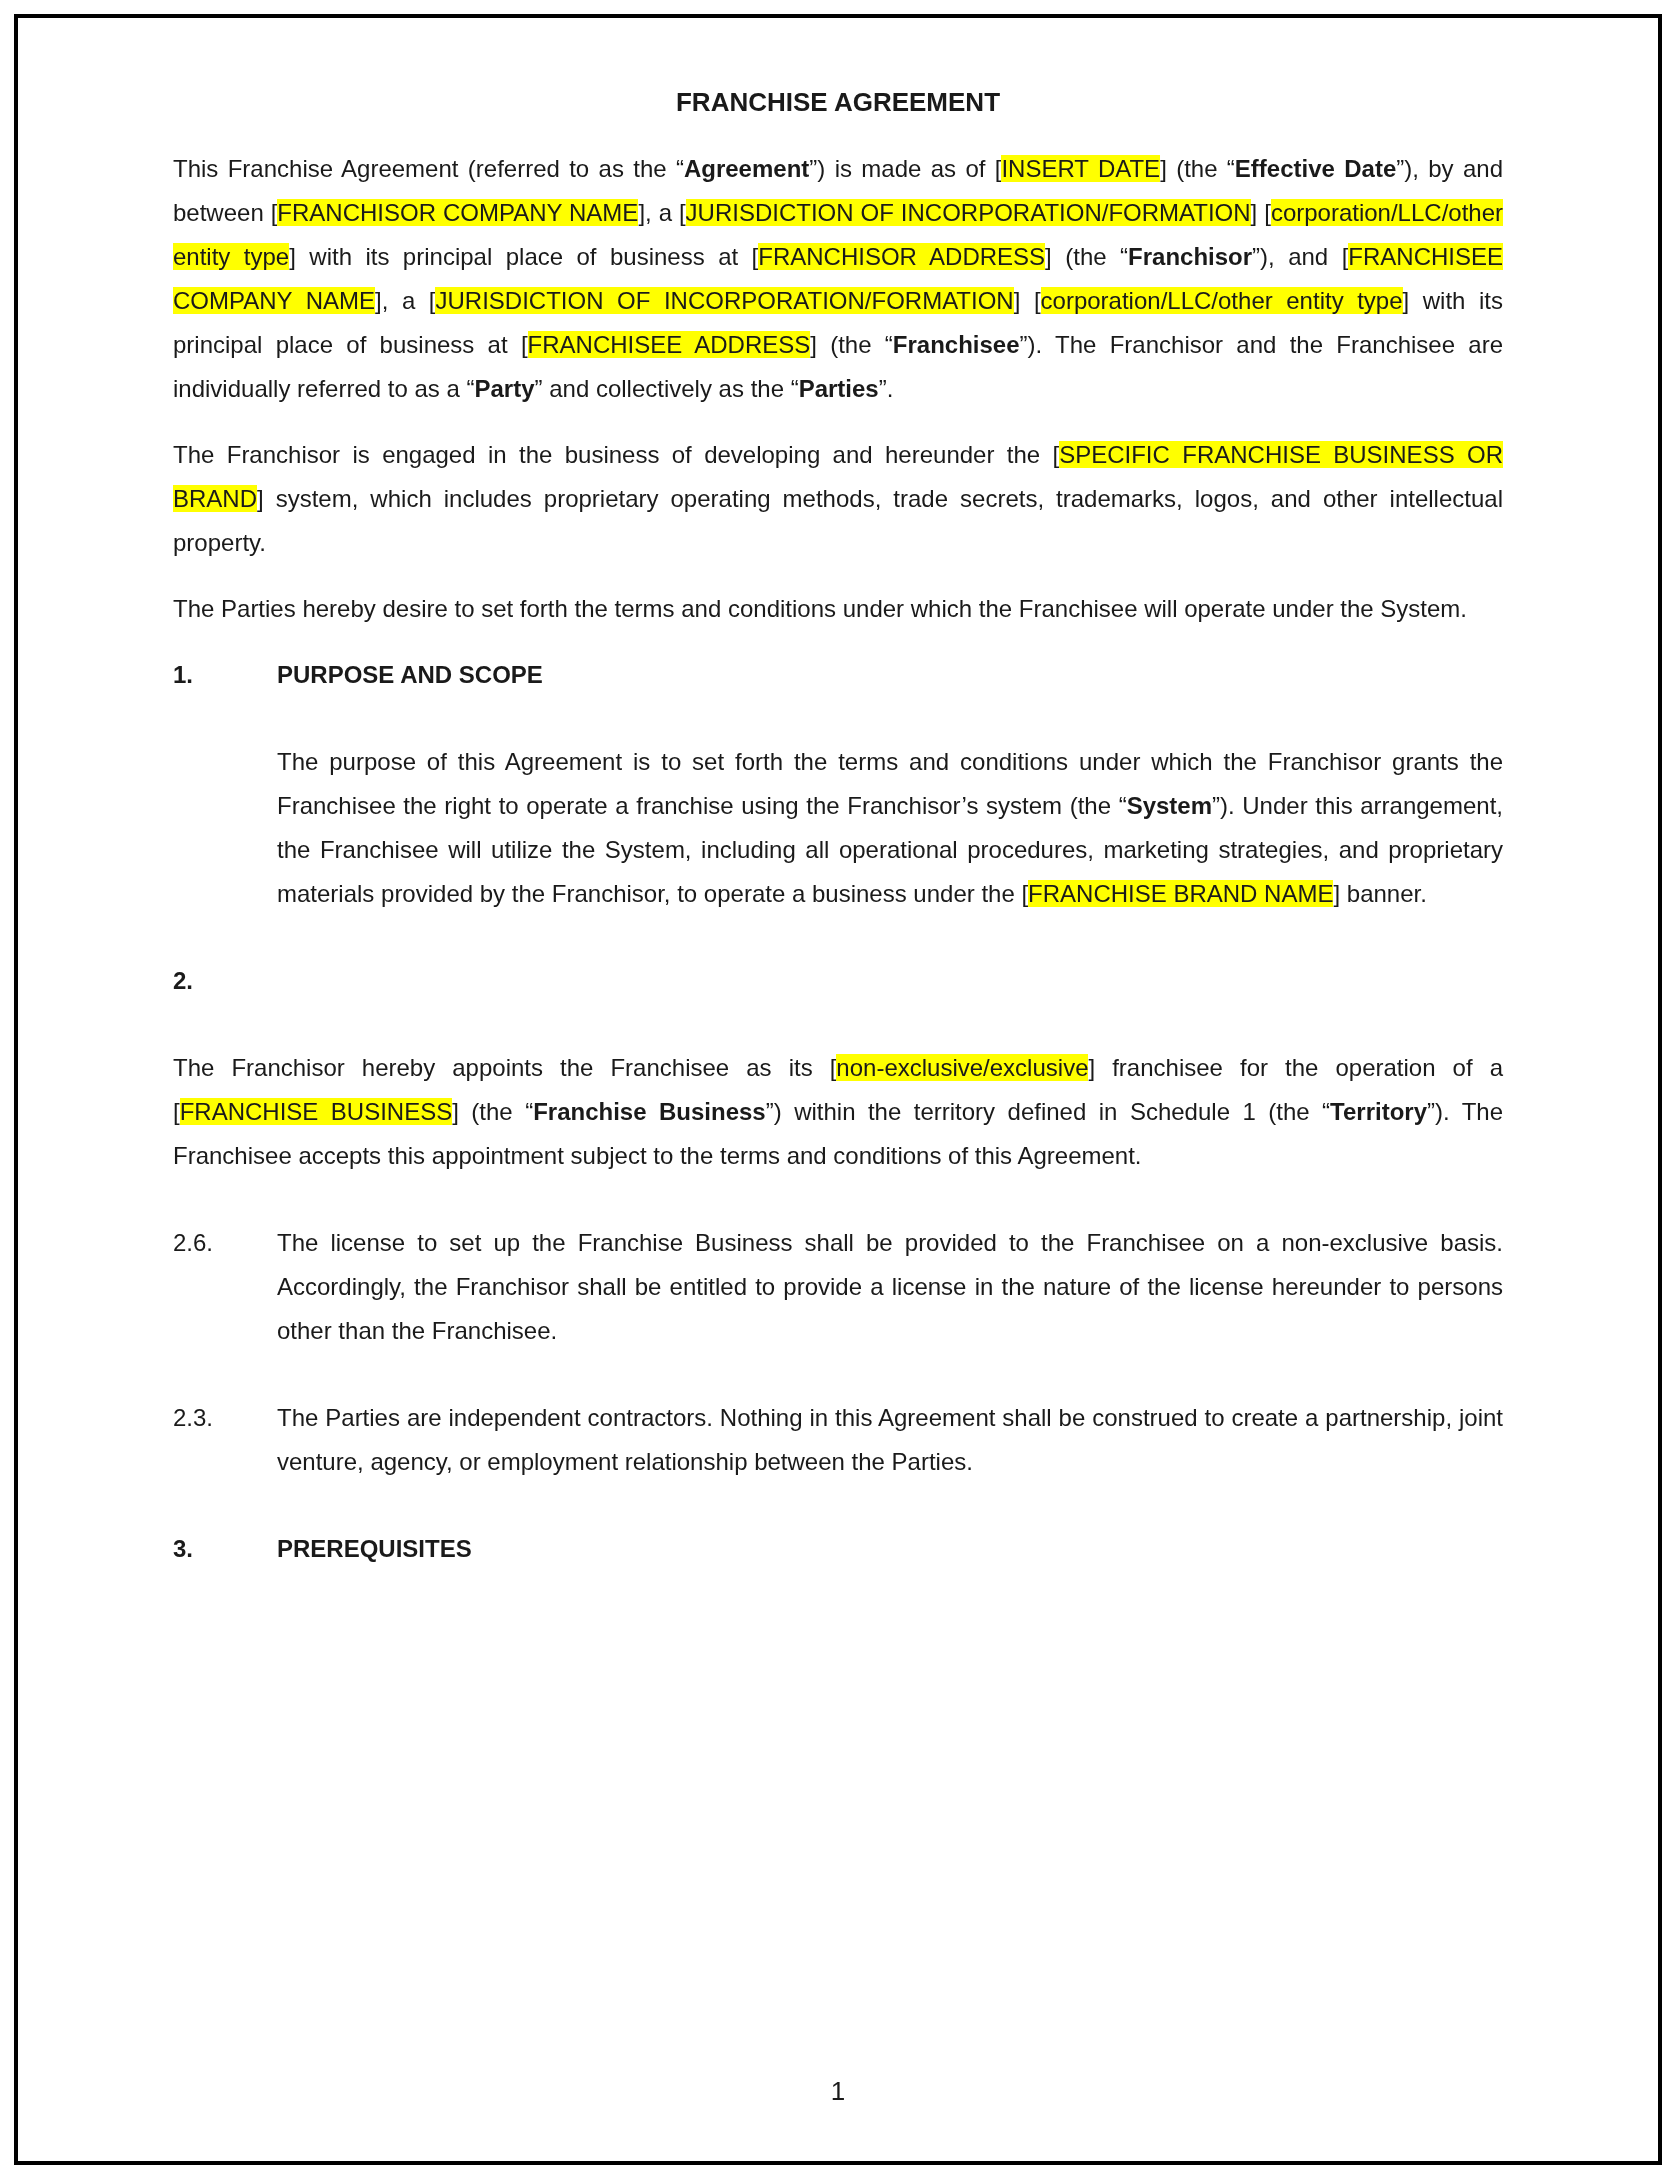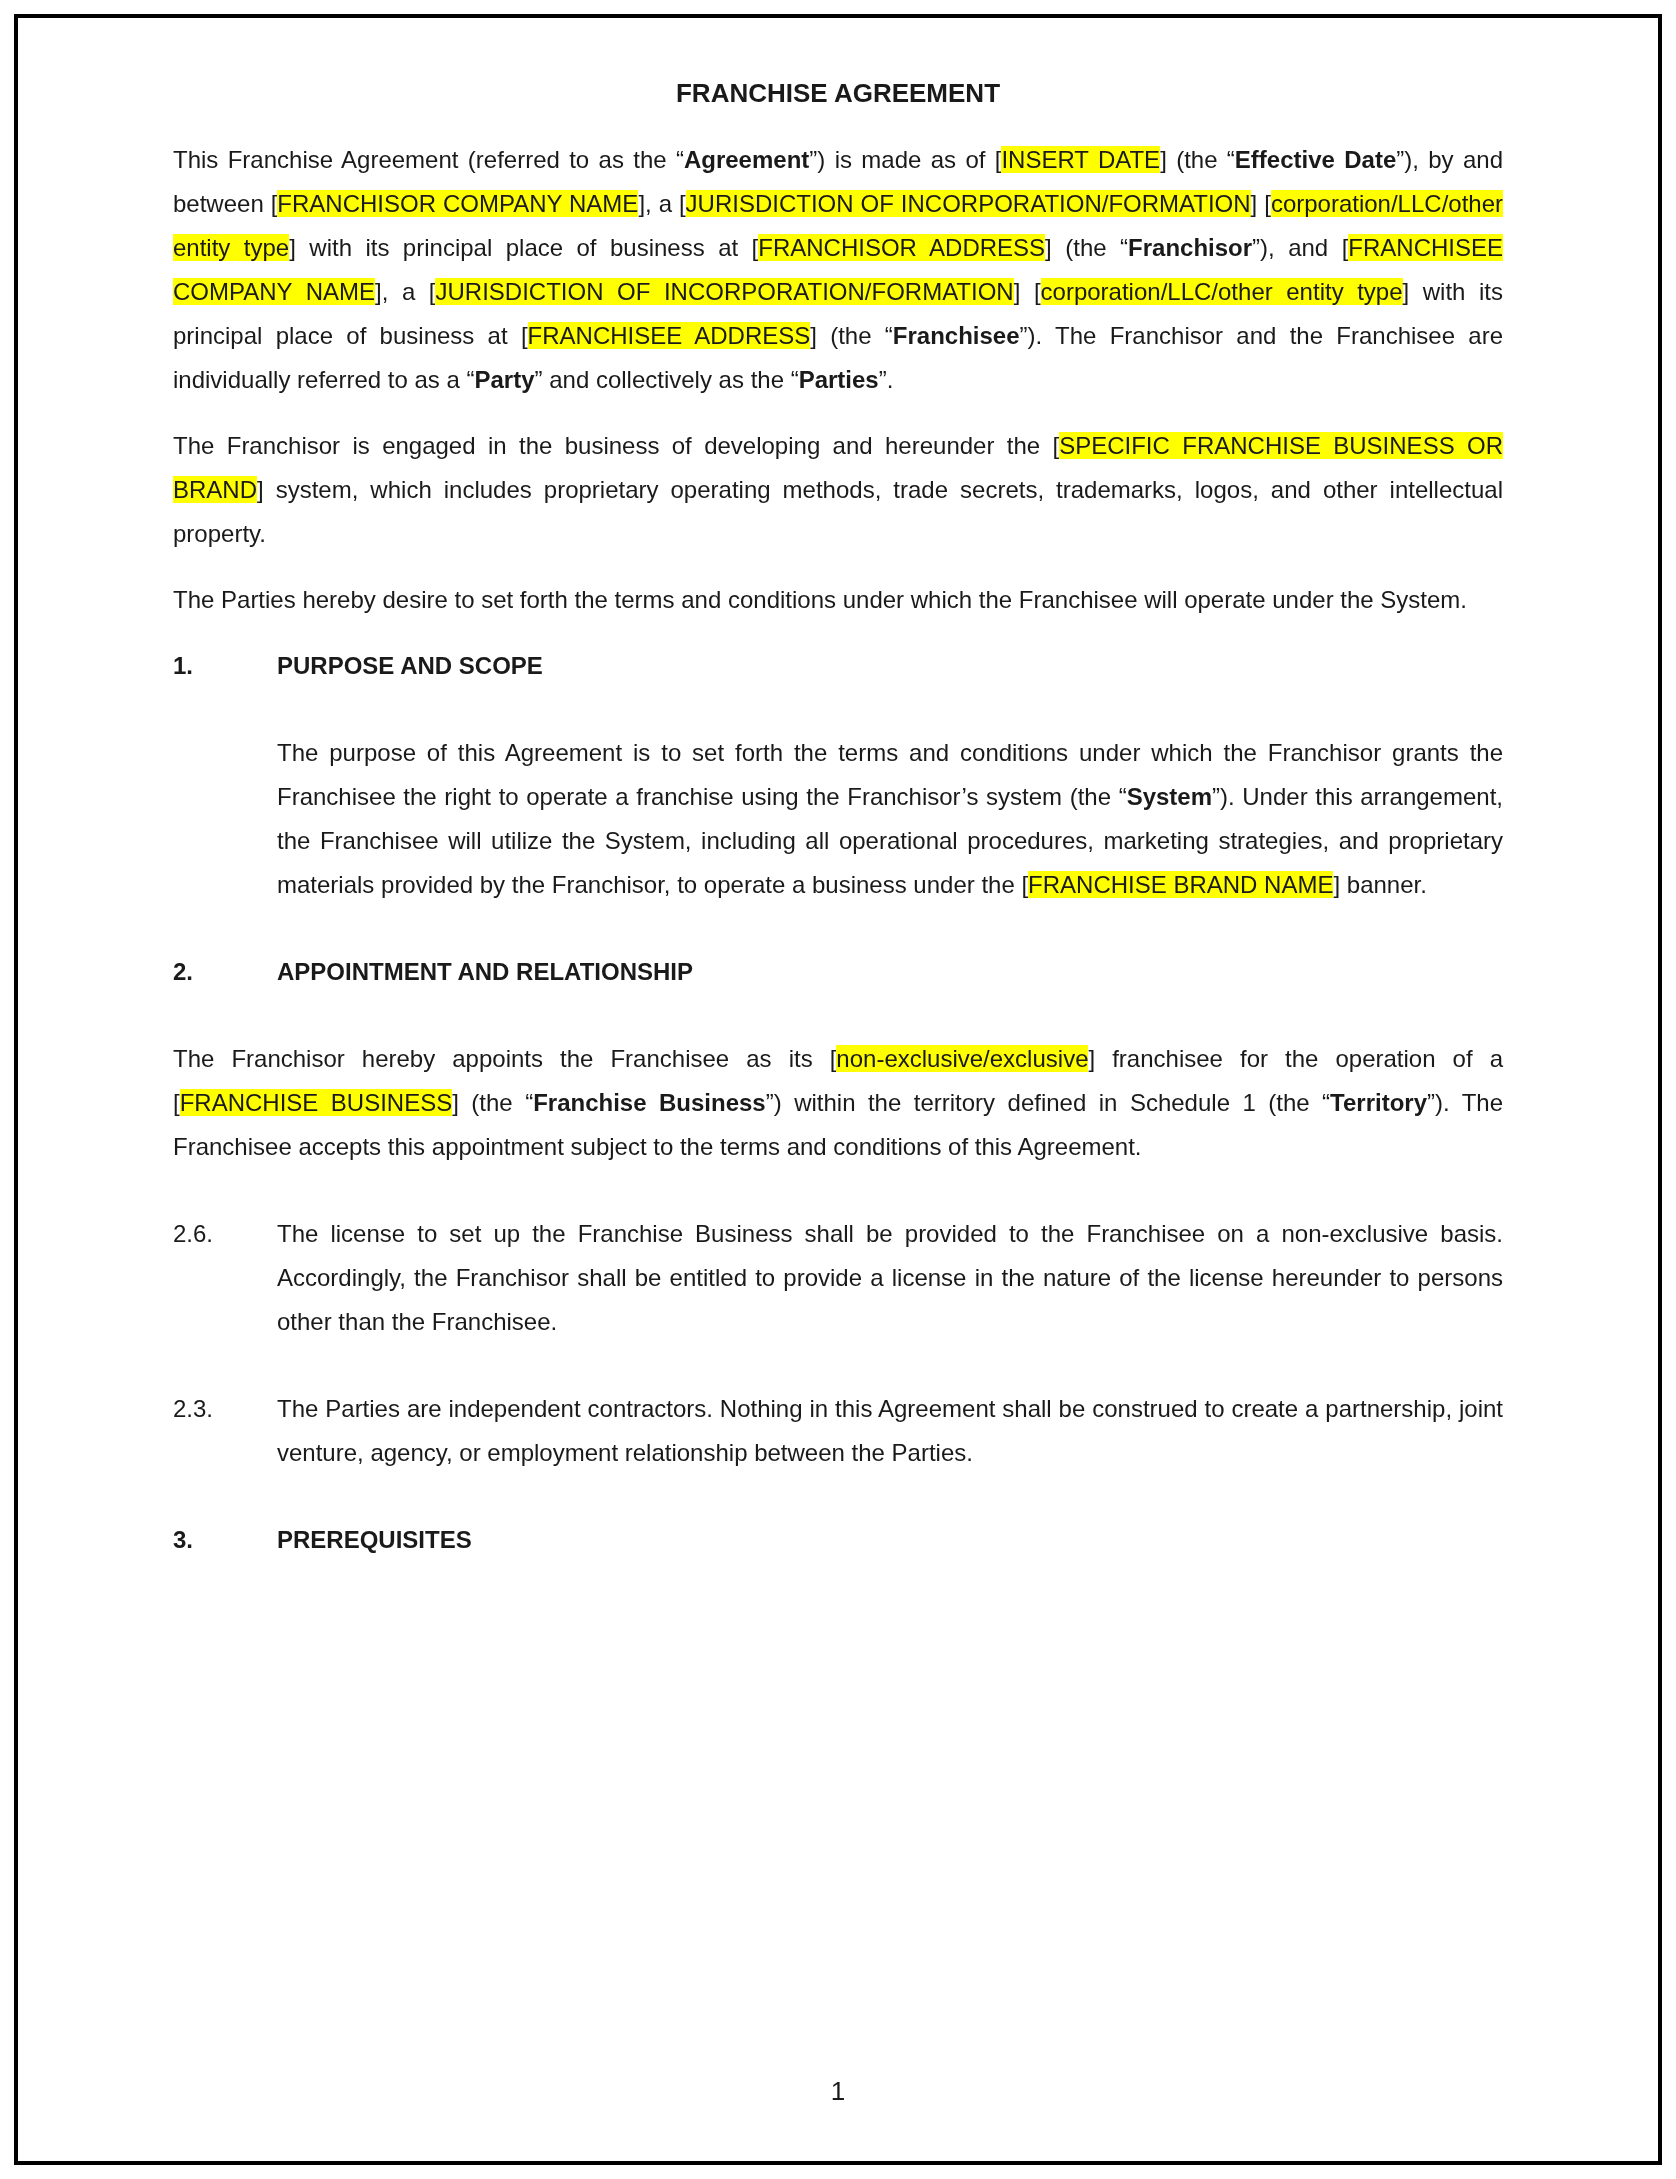--- a/index.html
+++ b/index.html
@@ -22,21 +22,21 @@
     color: var(--text-color);
   }
   .border-frame {
     position: absolute;
     inset: 14px;
     border: 4.4px solid var(--border-color);
     pointer-events: none;
   }
   .content {
     position: absolute;
-    top: 3px;
+    top: 12px;
     left: 0;
     right: 0;
     padding: 68px 173px 0 173px;
     box-sizing: border-box;
   }
   .doc-title {
     margin: 0 0 23px 0;
     text-align: center;
     font-size: 26px;
     line-height: 44px;
@@ -96,21 +96,20 @@
         <div class="block heading-row">
           <span class="num">1.</span>
           <span class="label">PURPOSE AND SCOPE</span>
         </div>
         <div class="block np-row">
           <span class="num"></span>
           <div class="np-text"><span>The purpose of this Agreement is to set forth the terms and conditions under which the Franchisor grants the Franchisee the right to operate a franchise using the Franchisor’s system (the “</span><span class="bold ">System</span><span>”). Under this arrangement, the Franchisee will utilize the System, including all operational procedures, marketing strategies, and proprietary materials provided by the Franchisor, to operate a business under the [</span><span class="hl">FRANCHISE BRAND NAME</span><span>] banner.</span></div>
         </div>
         <div class="block heading-row">
           <span class="num">2.</span>
-          <span class="label">APPOINTMENT AND RELATIONSHIP</span>
         </div>
         <div class="block np-row">
           <div class="np-text"><span>The Franchisor hereby appoints the Franchisee as its [</span><span class="hl">non-exclusive/exclusive</span><span>] franchisee for the operation of a [</span><span class="hl">FRANCHISE BUSINESS</span><span>] (the “</span><span class="bold ">Franchise Business</span><span>”) within the territory defined in Schedule 1 (the “</span><span class="bold ">Territory</span><span>”). The Franchisee accepts this appointment subject to the terms and conditions of this Agreement.</span></div>
         </div>
         <div class="block np-row">
           <span class="num">2.6.</span>
           <div class="np-text"><span>The license to set up the Franchise Business shall be provided to the Franchisee on a non-exclusive basis. Accordingly, the Franchisor shall be entitled to provide a license in the nature of the license hereunder to persons other than the Franchisee.</span></div>
         </div>
         <div class="block np-row">
           <span class="num">2.3.</span>

